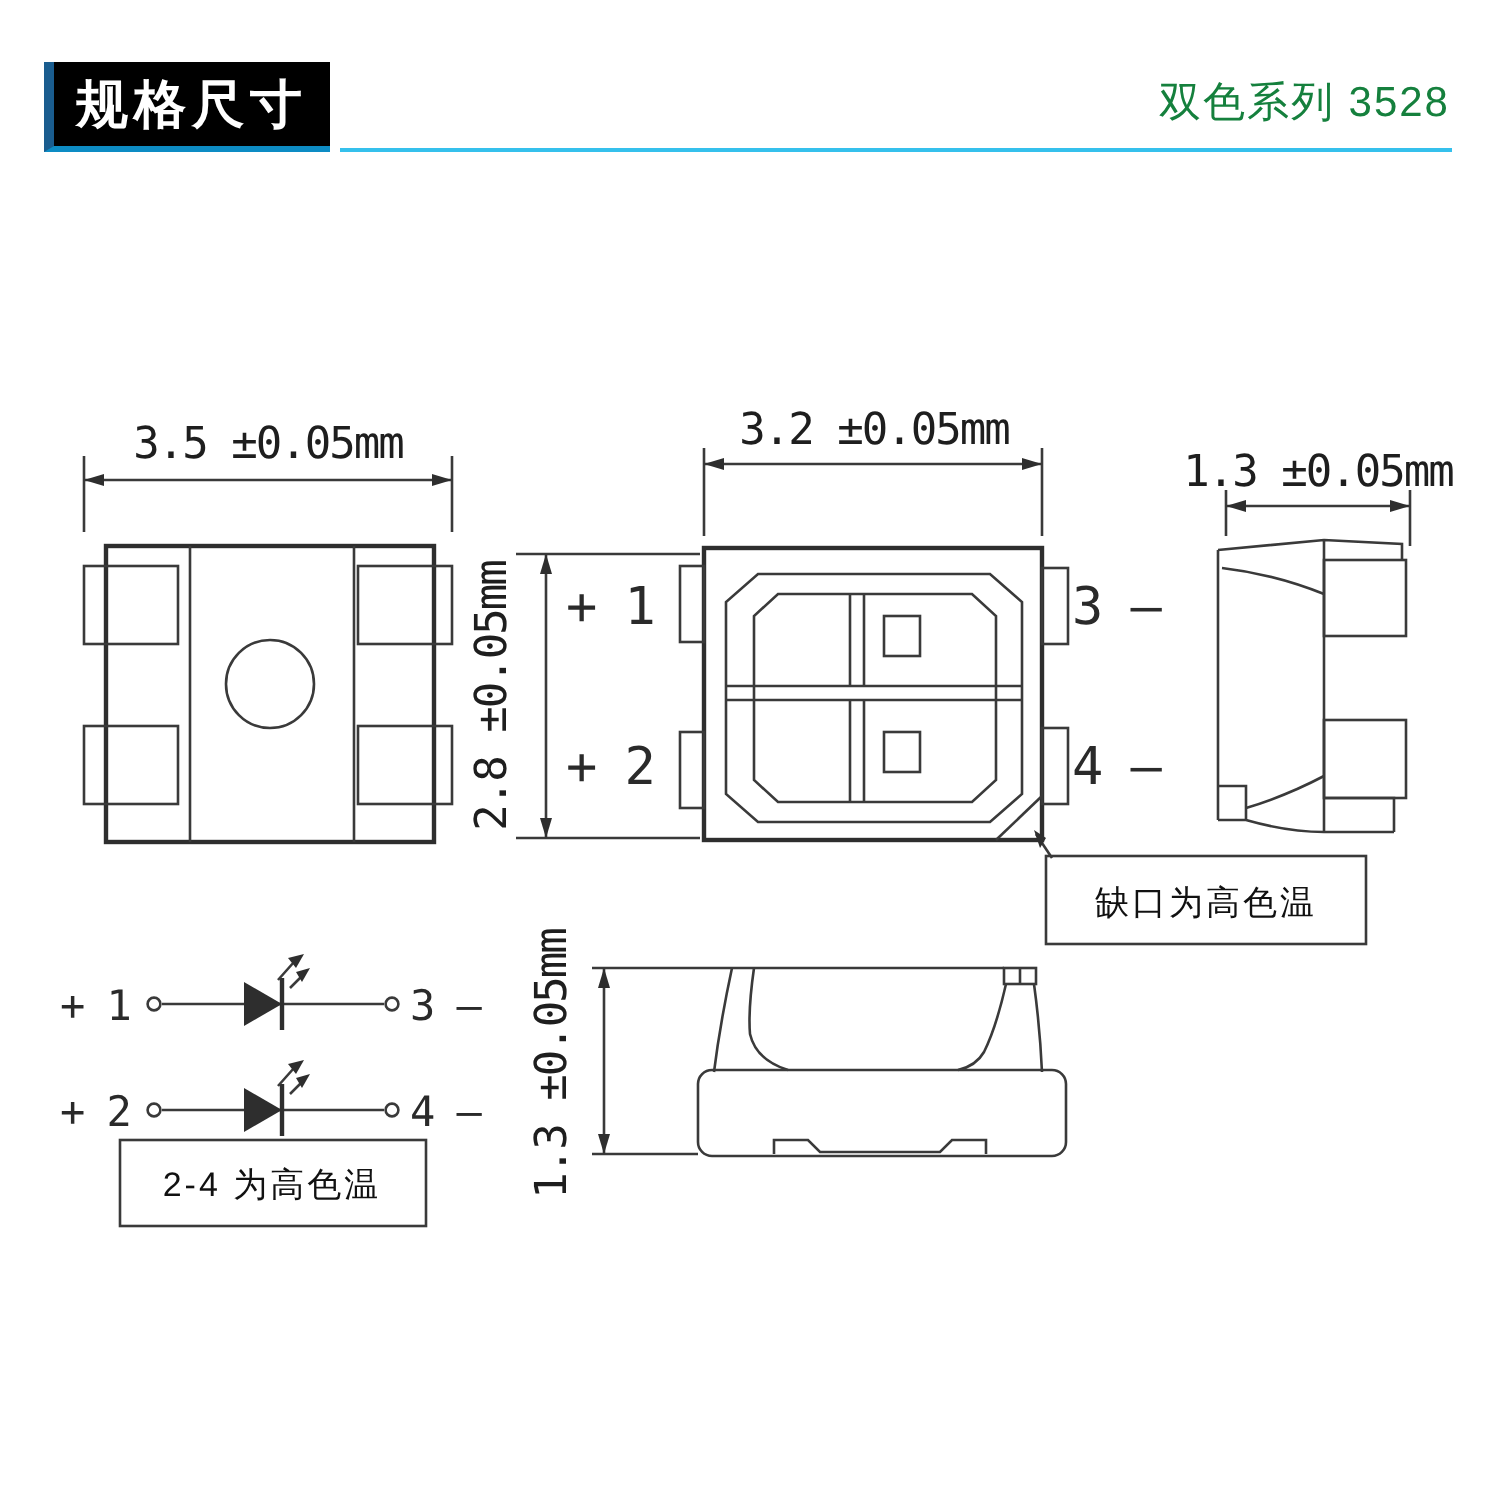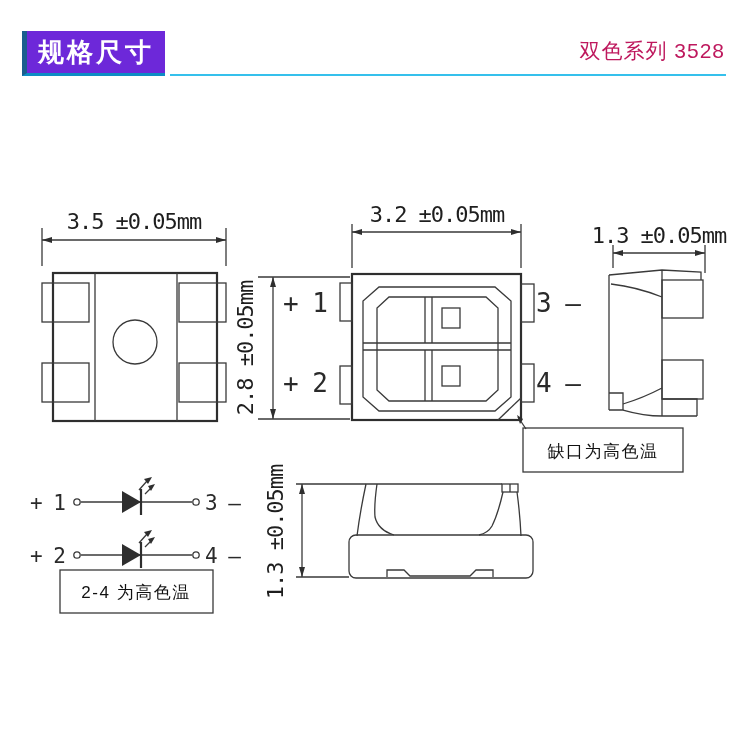--- a/index.html
+++ b/index.html
@@ -1,22 +1,22 @@
 <!DOCTYPE html>
 <html><head>
 <meta charset="utf-8">
 <style>
   html,body{margin:0;padding:0;background:#fff;}
   .canvas{position:relative;width:750px;height:750px;background:#fff;overflow:hidden;
           font-family:"Liberation Sans",sans-serif;}
   .badge{position:absolute;left:22px;top:31px;width:143px;height:45px;box-sizing:border-box;
-         background:#6d28d9;border-left:5px solid #1a5d8f;border-bottom:3px solid #0d8cc4;
+         background:#000000;border-left:5px solid #1a5d8f;border-bottom:3px solid #0d8cc4;
          color:#fff;font-size:26px;font-weight:bold;letter-spacing:3px;
          display:flex;align-items:center;justify-content:center;}
-  .series{position:absolute;right:25px;top:37px;color:#be185d;font-size:21px;letter-spacing:1px;}
+  .series{position:absolute;right:25px;top:37px;color:#15803d;font-size:21px;letter-spacing:1px;}
   .rule{position:absolute;left:170px;top:74px;width:556px;height:2px;background:#35c0ec;}
   svg{position:absolute;left:0;top:0;}
   .ln{stroke:#3a3a3a;stroke-width:1.3;fill:none;}
   .ln2{stroke:#2e2e2e;stroke-width:2.2;fill:none;}
   .fillk{fill:#2e2e2e;stroke:none;}
   .dim{font-family:"DejaVu Sans Mono",monospace;font-size:22px;letter-spacing:-1px;fill:#1e1e1e;}
   .pin{font-family:"DejaVu Sans Mono",monospace;font-size:26px;letter-spacing:-1px;fill:#2a2a2a;}
   .cpin{font-family:"DejaVu Sans Mono",monospace;font-size:21px;letter-spacing:-1px;fill:#2a2a2a;}
   .note{font-size:17px;fill:#111;letter-spacing:1.5px;font-family:"Liberation Sans",sans-serif;}
 </style>

